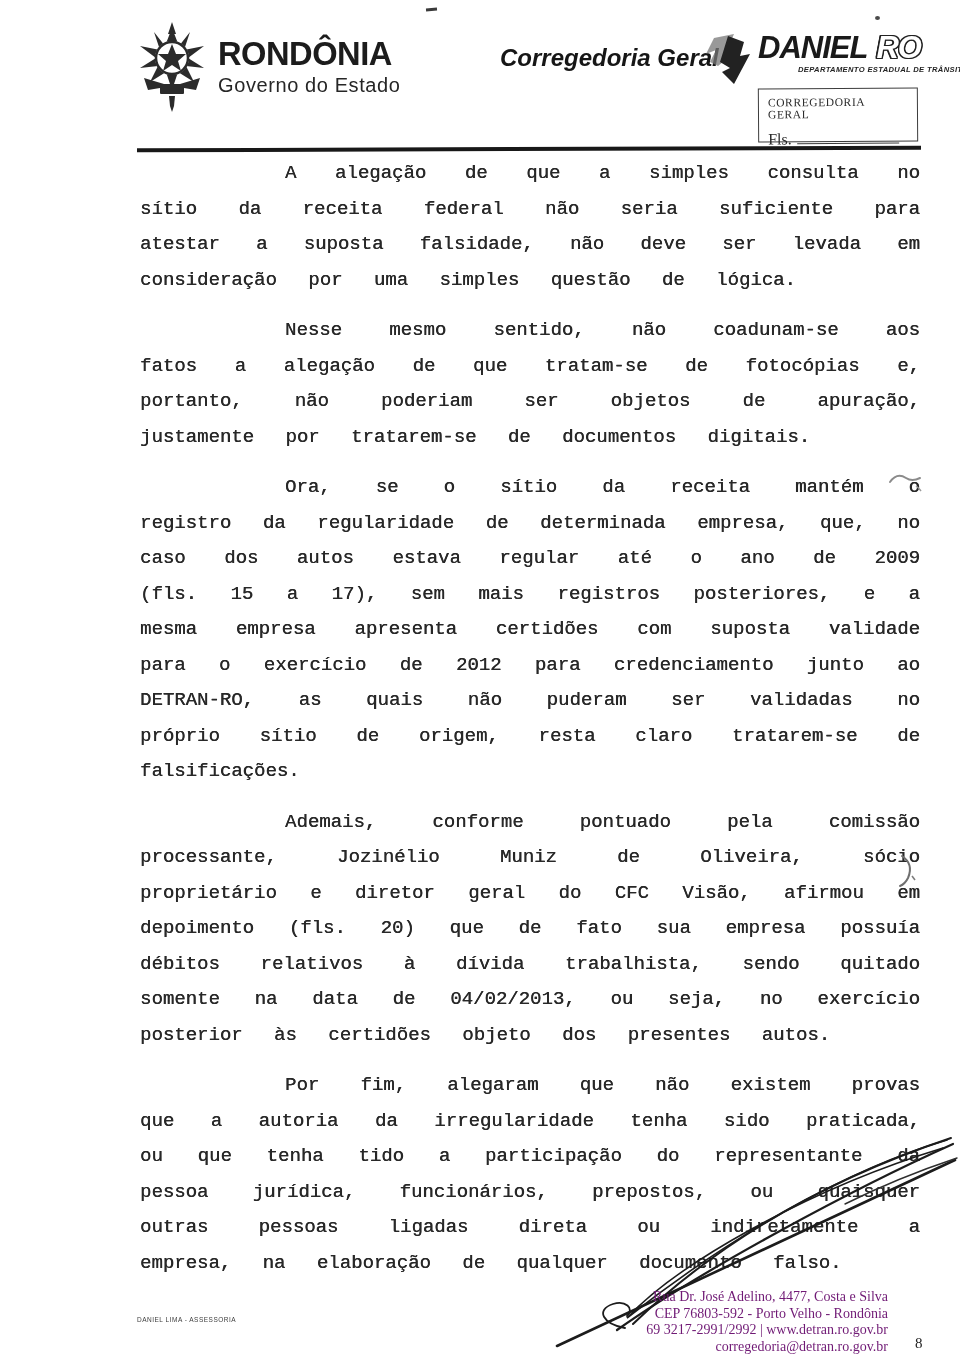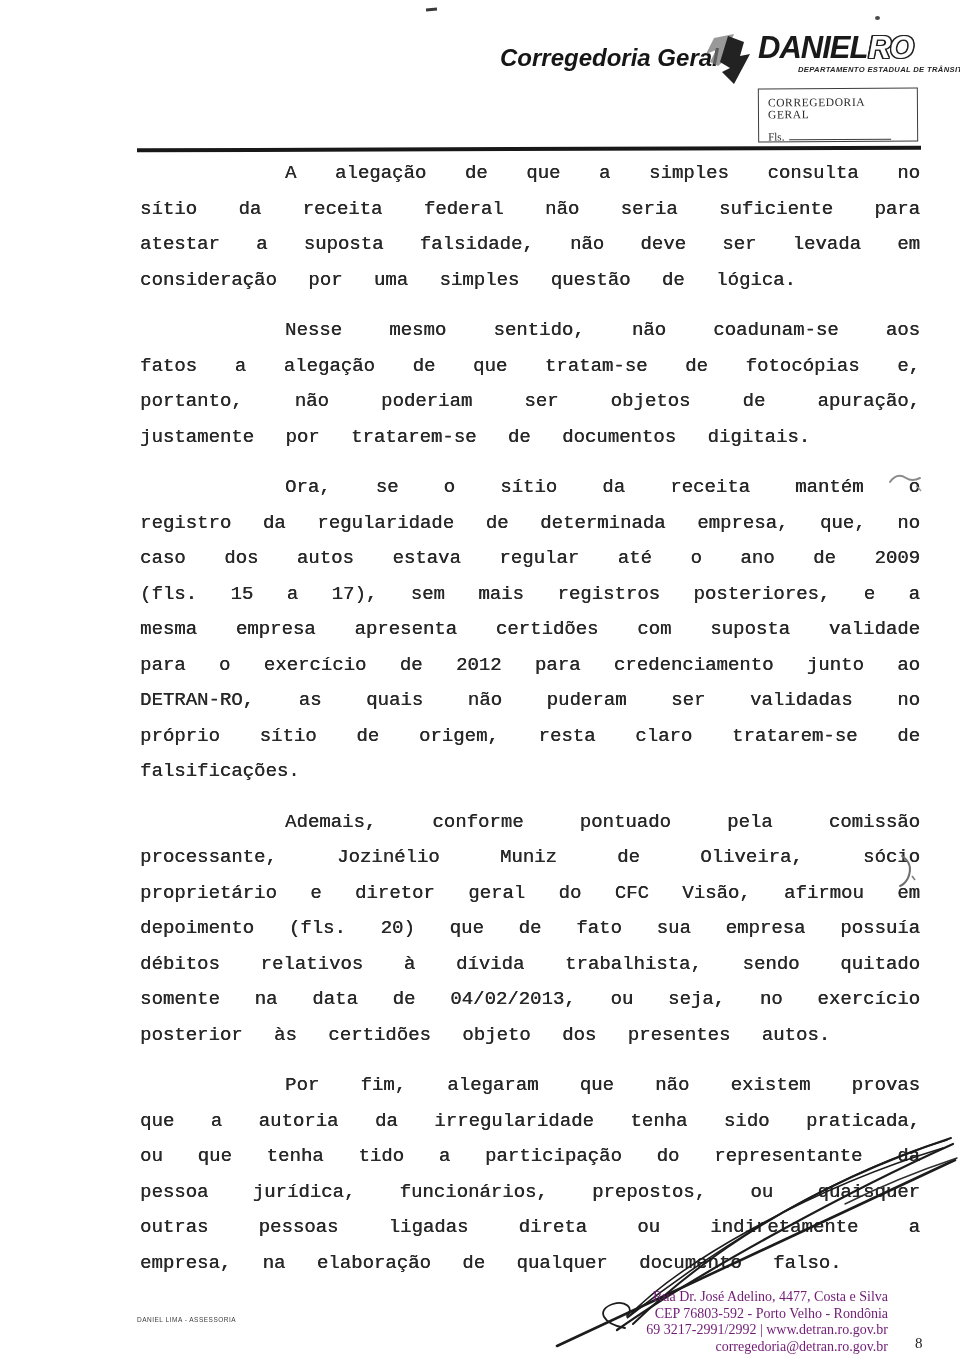--- a/index.html
+++ b/index.html
@@ -20,31 +20,31 @@
   .state-sub{font-size:20px;font-weight:400;letter-spacing:0.6px;margin-top:1px;color:#262626;}
   .center-title{
     position:absolute;left:500px;top:44px;
     font-family:"Liberation Sans",sans-serif;font-style:italic;font-weight:700;
     font-size:24px;color:#161616;
   }
   .detran{position:absolute;left:704px;top:32px;display:flex;align-items:flex-start;}
   .detran-text{margin-left:2px;font-family:"Liberation Sans",sans-serif;}
   .wordmark{font-style:italic;font-weight:900;font-size:31px;letter-spacing:-1px;color:#1a1a1a;line-height:32px;white-space:nowrap;}
   .wordmark .ro{
-    color:#ffffff;margin-left:1px;font-weight:700;
+    color:#ffffff;margin-left:9px;font-weight:700;
     text-shadow:-1.3px -1.3px 0 #222,1.3px -1.3px 0 #222,-1.3px 1.3px 0 #222,1.3px 1.3px 0 #222,0 -1.3px 0 #222,0 1.3px 0 #222,-1.3px 0 0 #222,1.3px 0 0 #222;
   }
   .detran-sub{font-style:italic;font-weight:700;font-size:7.6px;letter-spacing:0.35px;color:#242424;margin-top:1px;white-space:nowrap;padding-left:40px;}
   .stamp{
     position:absolute;left:758px;top:88px;width:160px;height:54px;
     border:1.6px solid #3c3c3c;padding:7px 9px;box-sizing:border-box;
     font-family:"Liberation Serif",serif;color:#2a2a2a;transform:rotate(-0.4deg);
   }
   .stamp-title{font-size:11.5px;letter-spacing:0.6px;}
-  .stamp-fls{margin-top:10px;font-size:11px;}
+  .stamp-fls{margin-top:10px;font-size:16px;}
   .fls-line{display:inline-block;width:102px;border-bottom:1.2px solid #3c3c3c;margin-left:5px;vertical-align:baseline;}
   .rule{position:absolute;left:137px;top:147px;width:784px;height:3.5px;background:#181818;transform:rotate(-0.2deg);}
   
   .body{
     position:absolute;left:140px;top:156px;width:780px;
     font-size:19px;line-height:35.5px;color:#282828;
     text-align:justify;word-spacing:20px;
     text-shadow:0.35px 0 0 #282828;
   }
   .para{margin:0 0 15px 0;text-indent:145px;}
@@ -71,20 +71,40 @@
   }
 </style>
 </head>
 <body>
 
 <div class="page">
 
   <div class="artifact dash"></div>
   <div class="artifact dot"></div>
 
+  <div class="state-logo">
+    <svg class="coat" width="68" height="96" viewBox="0 0 68 96">
+      <g fill="#2b2b2b">
+        <polygon points="34,2 38,14 30,14"></polygon>
+        <g>
+          <polygon points="34,8 41,26 52,12 46,30 66,26 50,38 66,48 48,46 56,62 40,52 34,70 28,52 12,62 20,46 2,48 18,38 2,26 22,30 16,12 27,26"></polygon>
+        </g>
+        <circle cx="34" cy="38" r="17" fill="#ffffff"></circle>
+        <circle cx="34" cy="38" r="16" fill="none" stroke="#2b2b2b" stroke-width="2.5"></circle>
+        <polygon points="34,24 38,34 48,34 40,41 43,51 34,45 25,51 28,41 20,34 30,34"></polygon>
+        <path d="M6 58 L26 64 L42 64 L62 58 L58 70 L40 67 L28 67 L10 70 Z"></path>
+        <rect x="22" y="66" width="24" height="8" rx="1"></rect>
+        <polygon points="31,76 37,76 36,86 34,92 32,86"></polygon>
+      </g>
+    </svg>
+    <div class="state-text">
+      <div class="state-name">RONDÔNIA</div>
+      <div class="state-sub">Governo do Estado</div>
+    </div>
+  </div>
 
   <div class="center-title">Corregedoria Geral</div>
 
   <div class="detran">
     <svg width="52" height="56" viewBox="0 0 52 56">
       <polygon points="10,6 30,2 22,20 36,16 14,34 6,30 12,18 2,22" fill="#777777" opacity="0.75"></polygon>
       <polygon points="24,4 40,10 36,24 46,22 30,52 18,40 26,36 16,30" fill="#222222"></polygon>
     </svg>
     <div class="detran-text">
       <div class="wordmark"><span>DANIEL</span><span class="ro">RO</span></div>

